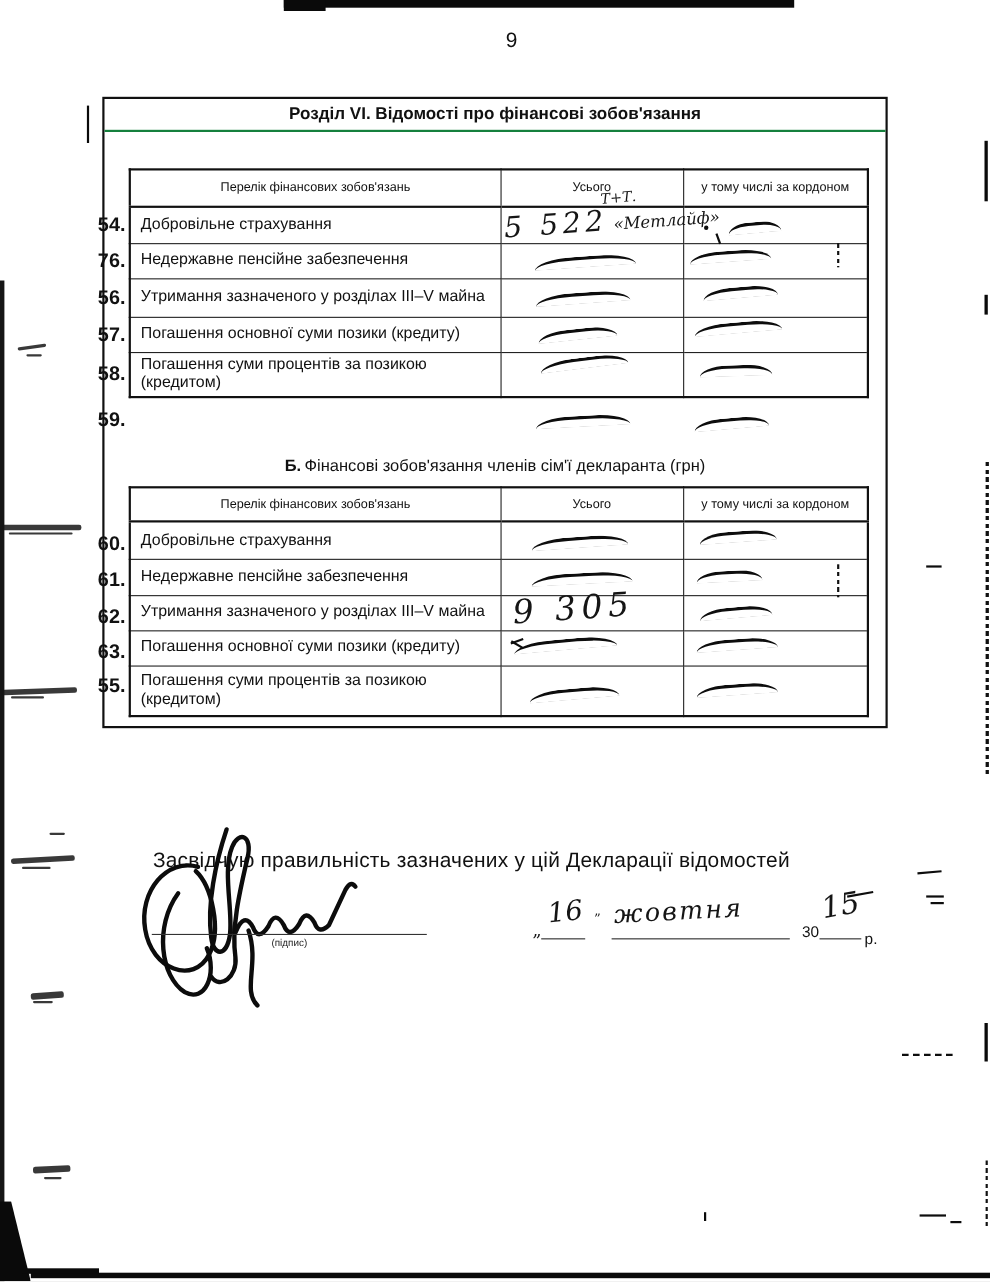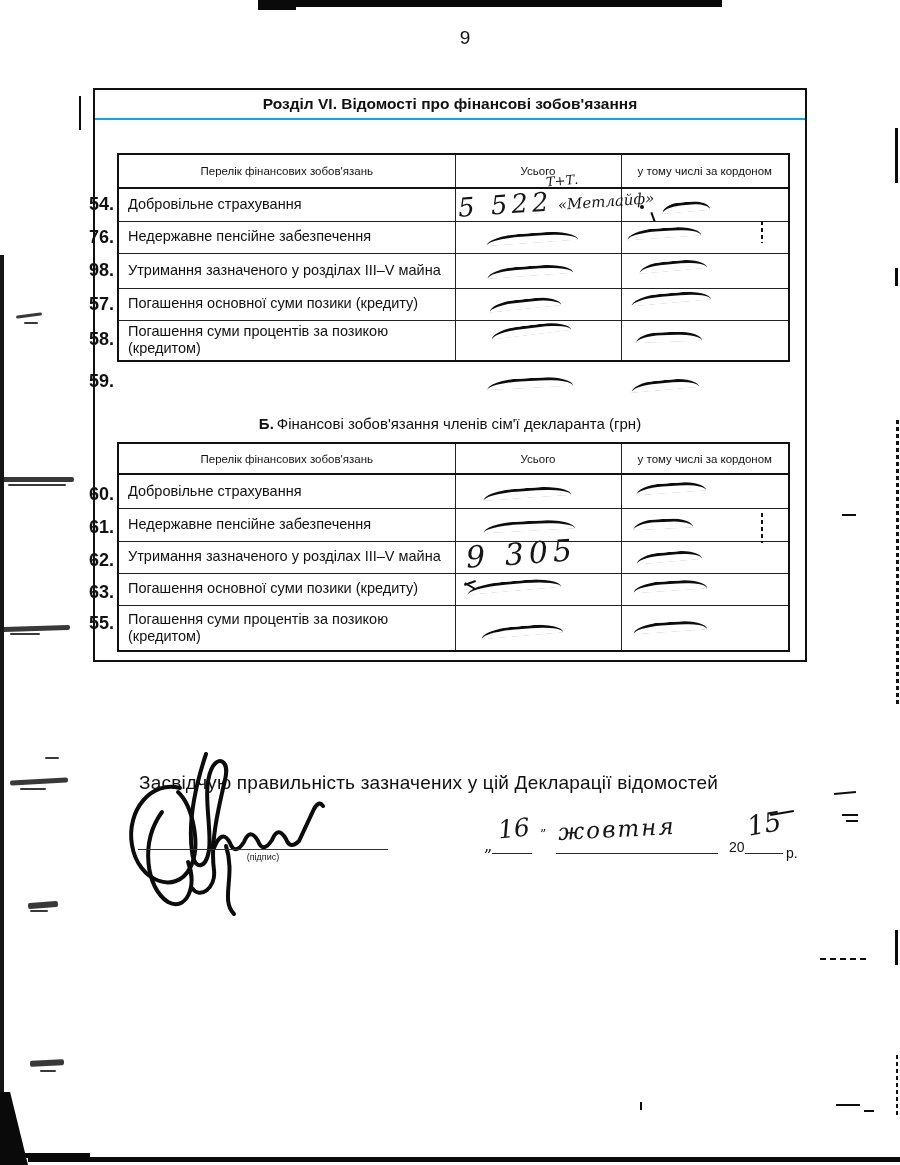--- a/index.html
+++ b/index.html
@@ -5,21 +5,21 @@
   html,body{margin:0;padding:0;background:#e8e8e8;}
   .page{position:relative;width:900px;height:1165px;background:#ffffff;overflow:hidden;
         font-family:"Liberation Sans", sans-serif;color:#111;}
   
   .art{position:absolute;background:#0a0a0a;}
   .smudge{position:absolute;background:#161616;border-radius:2px;opacity:.85;}
   
   .pageno{position:absolute;left:440px;top:27px;width:50px;text-align:center;font-size:19px;}
   
   .vi-box{position:absolute;left:93px;top:88px;width:714px;height:574px;border:2px solid #111;box-sizing:border-box;}
-  .vi-title{height:28px;line-height:28px;border-bottom:2px solid #0ea5e9;text-align:center;
+  .vi-title{height:28px;line-height:28px;border-bottom:2px solid #15803d;text-align:center;
             font-weight:bold;font-size:15.5px;}
   .part-heading{position:absolute;width:714px;left:93px;text-align:center;font-size:15px;}
   .part-heading b{margin-right:3px;}
   
   table.fin{position:absolute;left:117px;border-collapse:collapse;table-layout:fixed;width:671px;
             border:2px solid #111;}
   table.fin td{border:1px solid #222;box-sizing:border-box;vertical-align:middle;}
   table.fin tr.hdr td{border-bottom:2px solid #111;text-align:center;font-size:11.5px;padding:2px;}
   td.c-label{font-size:14.5px;padding:2px 6px 2px 9px;line-height:1.18;}
   .rn{position:absolute;left:80px;width:34px;text-align:right;font-weight:bold;font-size:18px;}
@@ -87,21 +87,21 @@
     <tr style="height:41px;">
           <td class="c-label">Погашення суми процентів за позикою (кредитом)</td>
           <td></td>
           <td></td>
         </tr>
   </tbody>
     </table>
 
   <div class="rn" style="top:194px;">54.</div>
   <div class="rn" style="top:227px;">76.</div>
-  <div class="rn" style="top:260px;">98.</div>
+  <div class="rn" style="top:260px;">56.</div>
   <div class="rn" style="top:294px;">57.</div>
   <div class="rn" style="top:329px;">58.</div>
   <div class="rn" style="top:371px;">59.</div>
 
   <div class="part-heading" style="top:415px;">
     <b>Б.</b><span>Фінансові зобов'язання членів сім'ї декларанта (грн)</span>
   </div>
 
   <table class="fin" style="top:442px;">
     <colgroup>
@@ -196,21 +196,21 @@
   </svg>
   <div class="sig-line"></div>
   <div class="sig-caption">(підпис)</div>
 
   <div class="hw" style="left:484px;top:836px;font-size:16px;font-style:normal;">„</div>
   <div class="hw" style="left:498px;top:814px;font-size:25px;transform:rotate(-6deg);">16</div>
   <div class="hw" style="left:540px;top:828px;font-size:12px;font-style:normal;">”</div>
   <div class="u" style="left:492px;top:853px;width:40px;"></div>
   <div class="hw" style="left:558px;top:816px;font-size:23px;transform:rotate(-3deg);letter-spacing:2px;">жовтня</div>
   <div class="u" style="left:556px;top:853px;width:162px;"></div>
-  <div class="printed-sm" style="left:729px;top:839px;">20</div>
+  <div class="printed-sm" style="left:729px;top:839px;">30</div>
   <div class="hw" style="left:747px;top:808px;font-size:27px;transform:rotate(-10deg);">15</div>
   <div class="tick" style="left:770px;top:812px;width:24px;transform:rotate(-10deg);"></div>
   <div class="u" style="left:745px;top:853px;width:38px;"></div>
   <div class="printed-sm" style="left:786px;top:845px;">р.</div>
   <div class="tick" style="left:842px;top:814px;width:16px;"></div>
   <div class="tick" style="left:846px;top:820px;width:12px;"></div>
 
   <div class="art" style="left:0;top:255px;width:4px;height:910px;opacity:.95;"></div>
   <div class="art" style="left:0;top:1092px;width:28px;height:73px;clip-path:polygon(0 0,36% 0,100% 100%,0 100%);"></div>
   <div class="art" style="left:79px;top:96px;width:2px;height:34px;"></div>

